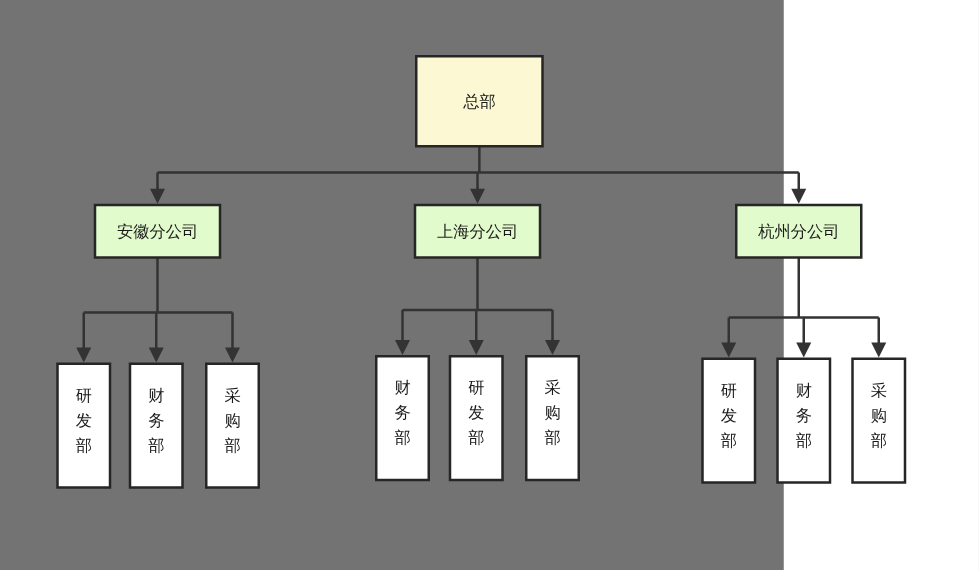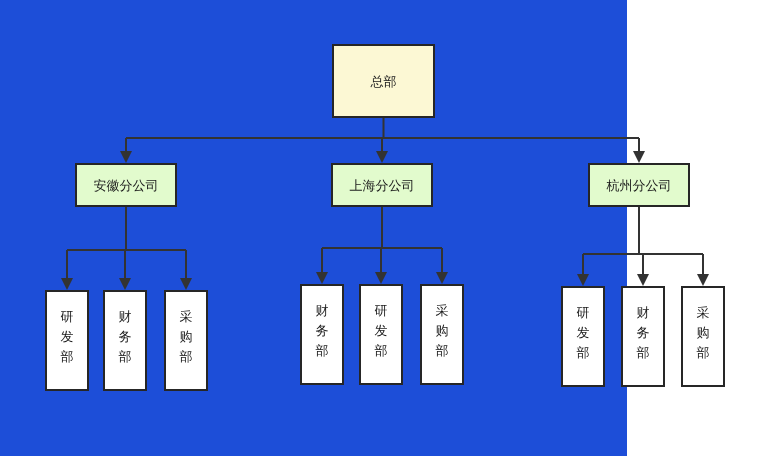--- a/index.html
+++ b/index.html
@@ -10,21 +10,21 @@
   body {
     width: 783px;
     height: 456px;
     font-family: "DejaVu Sans", "Liberation Sans", sans-serif;
     overflow: hidden;
   }
   #diagram-canvas {
     position: relative;
     width: 627px;
     height: 456px;
-    background: #1d4ed8;
+    background: #737373;
   }
   svg.chart-surface {
     position: absolute;
     top: 0;
     left: 0;
     width: 783px;
     height: 456px;
     display: block;
   }
   .node-box {

